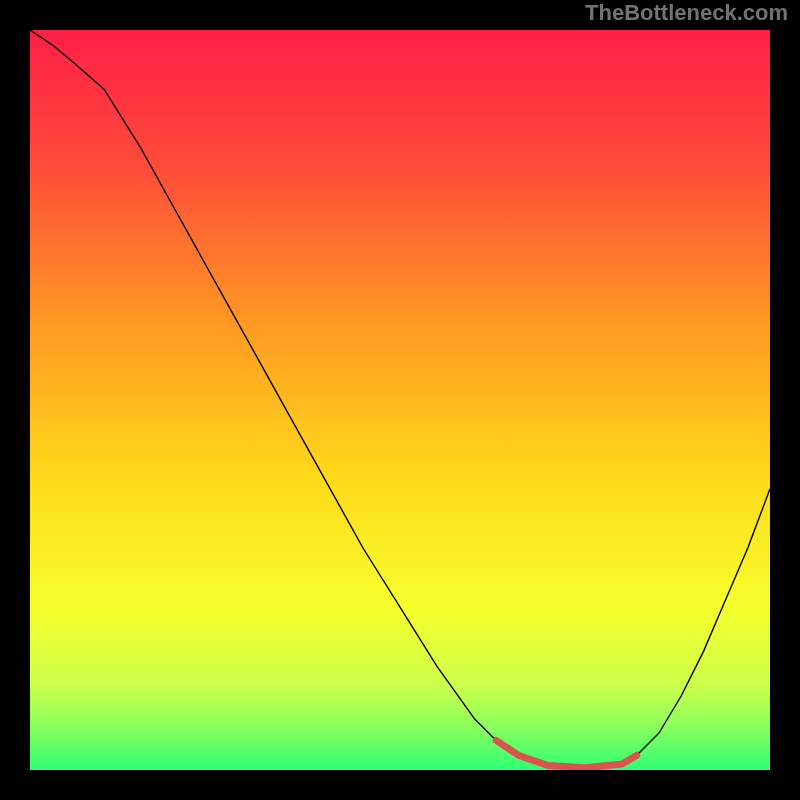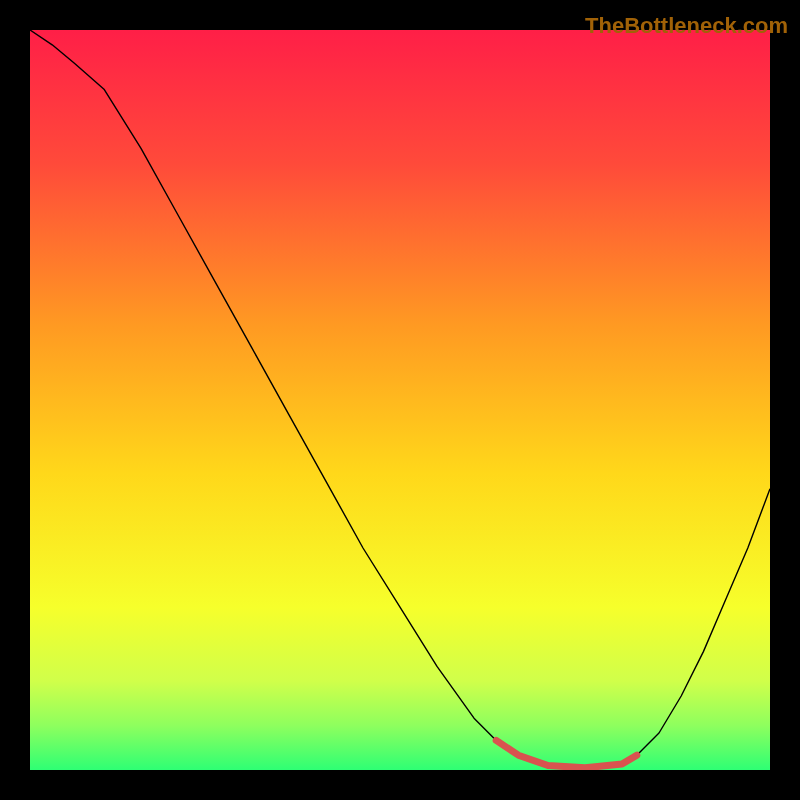--- a/index.html
+++ b/index.html
@@ -11,23 +11,23 @@
     font-family: Arial, Helvetica, sans-serif;
     overflow: hidden;
   }
   .frame {
     position: relative;
     width: 800px;
     height: 800px;
   }
   .watermark {
     position: absolute;
-    top: 13px;
+    top: 0;
     right: 12px;
-    color: #a16207;
+    color: #737373;
     font-size: 22px;
     font-weight: 600;
     user-select: none;
     z-index: 5;
   }
   .plot-area {
     position: absolute;
     left: 30px;
     top: 30px;
     width: 740px;

